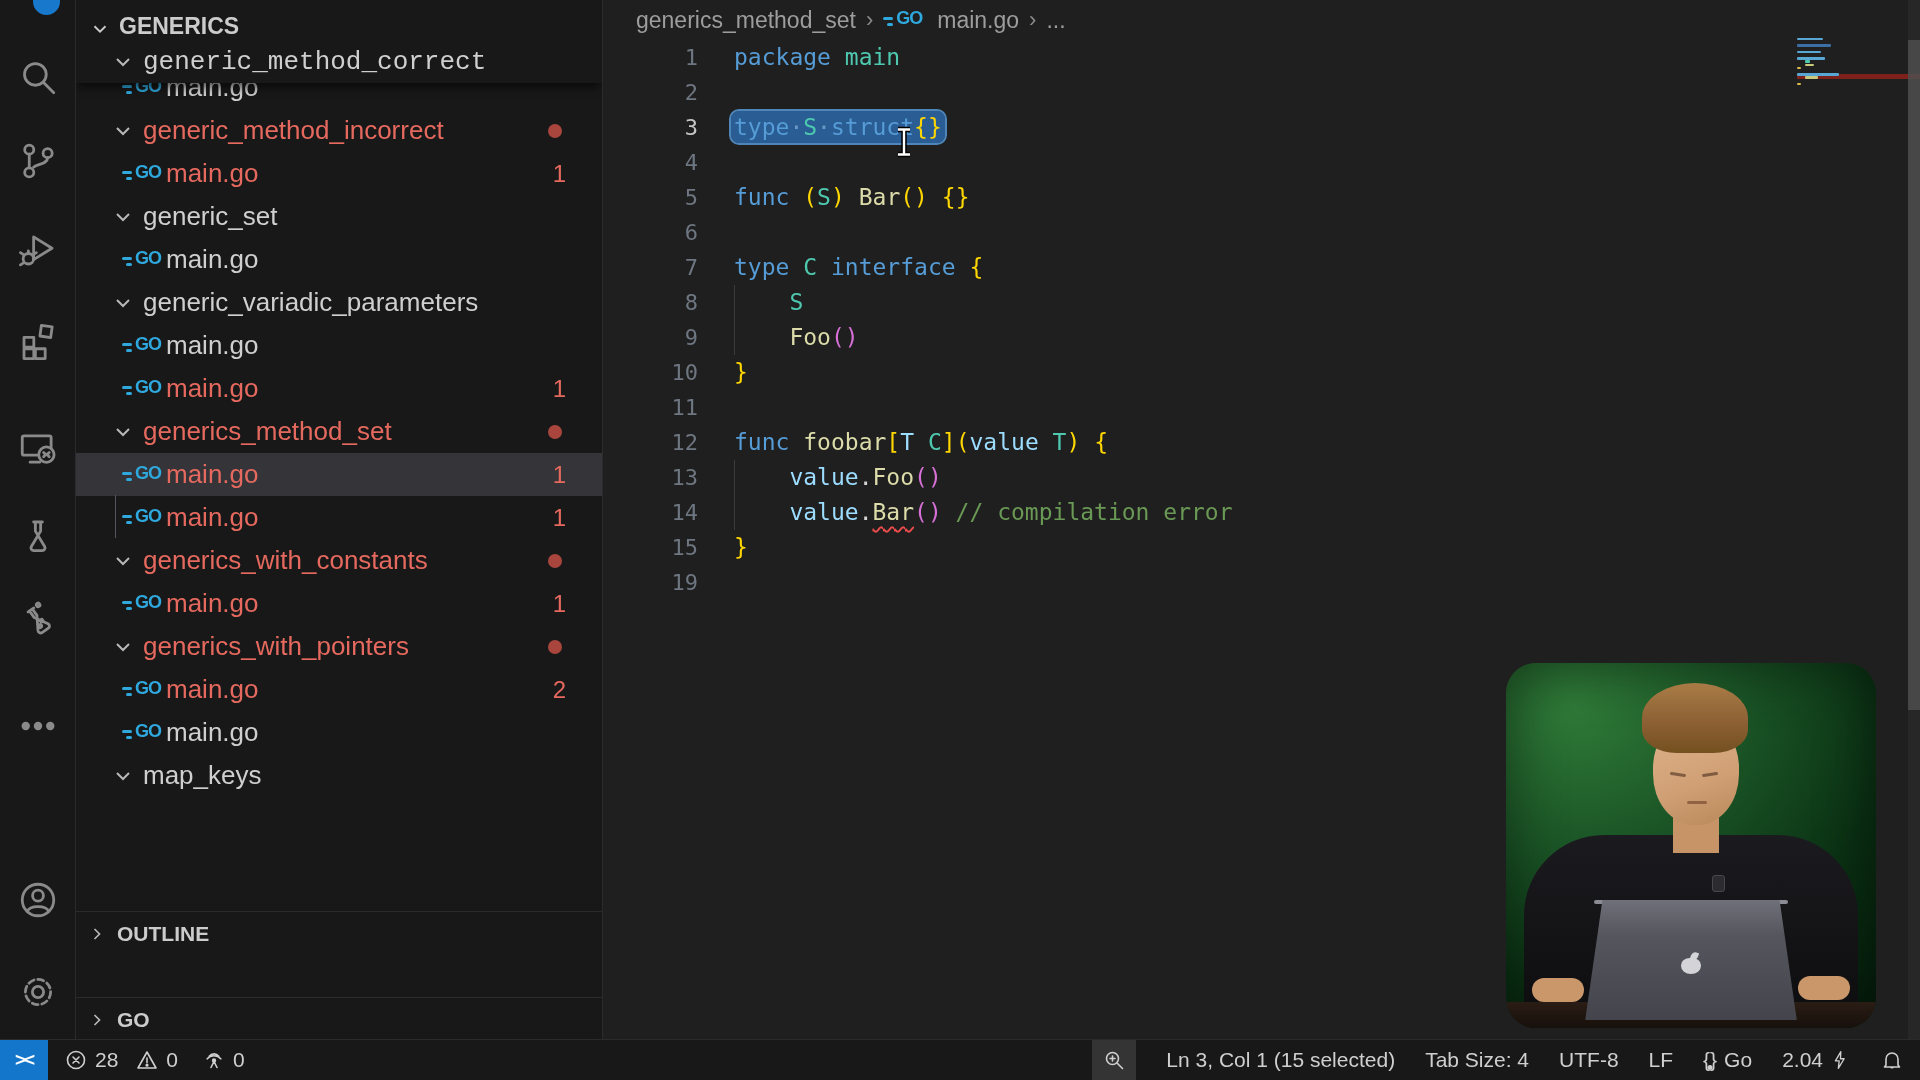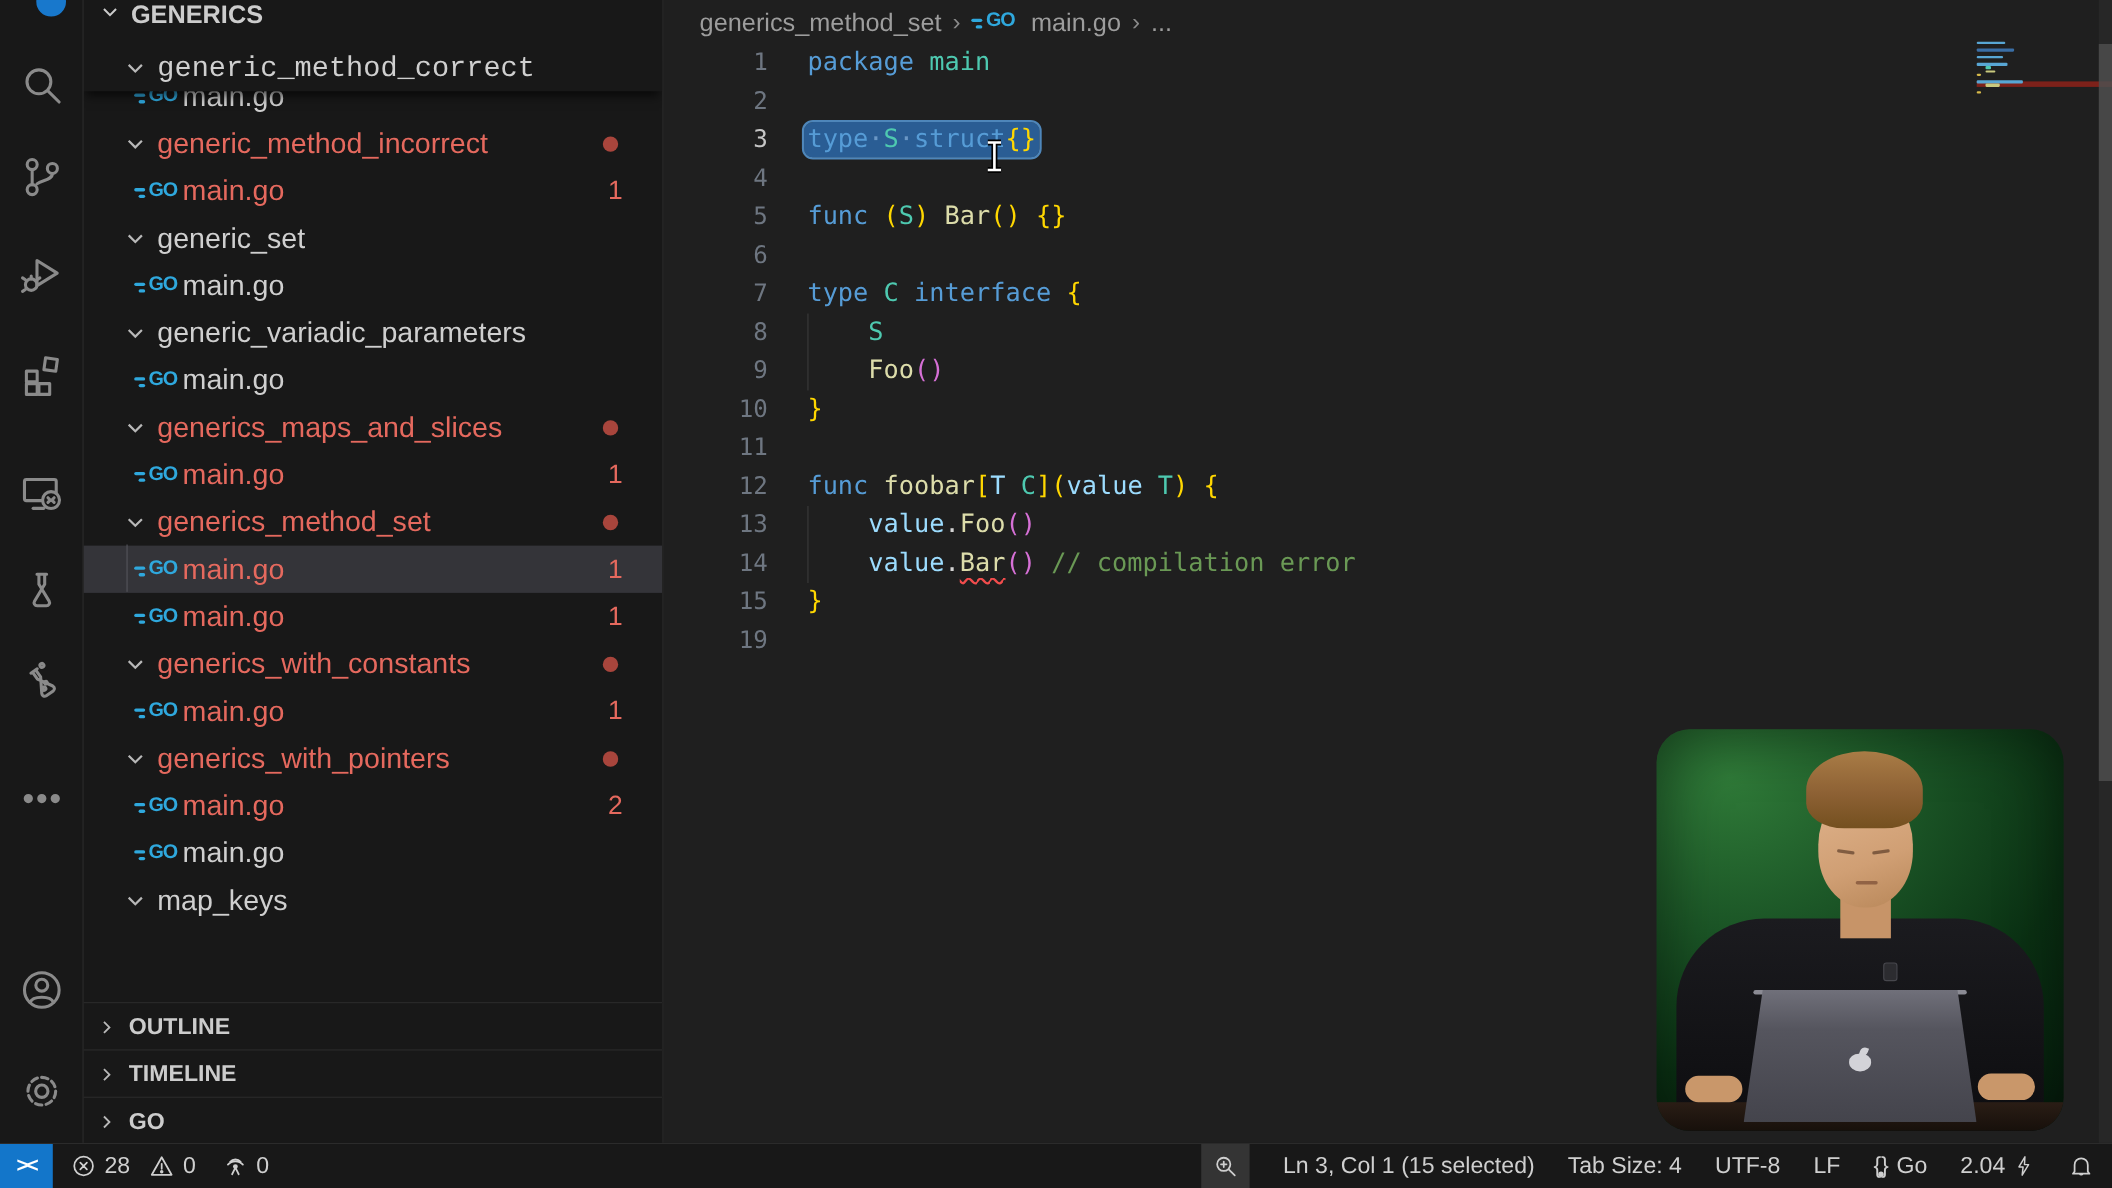--- a/index.html
+++ b/index.html
@@ -4,21 +4,21 @@
 <style>
   html,body{margin:0;padding:0;background:#1f1f1f;width:1920px;height:1080px;overflow:hidden;
     font-family:"Liberation Sans",sans-serif;-webkit-font-smoothing:antialiased;}
   
   #activitybar{position:absolute;left:0;top:0;width:75px;bottom:40px;background:#181818;border-right:1px solid #2b2b2b;z-index:6;}
   .act-ic{position:absolute;left:50%;transform:translate(-50%,-50%);width:44px;height:44px;display:flex;align-items:center;justify-content:center;}
   .act-ic svg{stroke:#8a8a8a;fill:none;stroke-width:1.6;stroke-linecap:round;stroke-linejoin:round;}
   #act-badge{position:absolute;left:31px;top:-14px;width:27px;height:27px;border-radius:50%;background:#1878cc;border:2px solid #181818;}
   
   #sidebar{position:absolute;left:75px;top:0;width:527px;bottom:40px;background:#181818;overflow:hidden;z-index:5;}
-  #explorer-header{position:absolute;left:0;right:0;top:0;height:40px;display:flex;align-items:flex-start;padding-left:14px;color:#cccccc;font-weight:bold;font-size:23px;background:#181818;z-index:6;}
+  #explorer-header{position:absolute;left:0;right:0;top:0;height:40px;display:flex;align-items:flex-end;padding-left:14px;color:#cccccc;font-weight:bold;font-size:23px;background:#181818;z-index:6;}
   #explorer-header svg{margin-right:8px;}
   #stickyRow{position:absolute;left:0;right:0;top:40px;height:43px;background:#181818;z-index:5;box-shadow:0 7px 9px -3px rgba(0,0,0,.65);font-family:Liberation Mono, monospace;}
   #treeRows{position:absolute;left:0;right:0;top:66px;height:845px;overflow:hidden;z-index:2;}
   .row{position:relative;display:flex;align-items:center;height:43px;color:#cfcfcf;font-size:26px;white-space:nowrap;}
   .row.folder{padding-left:36px;}
   .row.file{padding-left:47px;}
   .row.error{color:#e5695e;}
   .row.selected{background:#343439;}
   .row .chev{width:24px;height:24px;margin-right:8px;flex:none;}
   .row .chev svg{stroke:#b8b8b8;fill:none;stroke-width:2;}
@@ -226,27 +226,20 @@
         <span>generic_variadic_parameters</span>
       </div>
       <div class="row file">
         <span class="go-ic">
           <span class="d1"></span>
           <span class="d2"></span>
           <span class="go-txt">GO</span>
         </span>
         <span>main.go</span>
       </div>
-      <div class="row folder error">
-        <span class="chev"><svg viewBox="0 0 24 24" width="24" height="24">
-            <path d="M6 9l6 6 6-6"></path>
-          </svg></span>
-        <span>generics_maps_and_slices</span>
-        <span class="dotb"></span>
-      </div>
       <div class="row file error">
         <span class="go-ic">
           <span class="d1"></span>
           <span class="d2"></span>
           <span class="go-txt">GO</span>
         </span>
         <span>main.go</span>
         <span class="badge">1</span>
       </div>
       <div class="row folder error">
@@ -320,26 +313,20 @@
           </svg></span>
         <span>map_keys</span>
       </div>
     </div>
   <div id="tree-indent-guide"></div>
   <div class="section" style="top:911px">
     <svg viewBox="0 0 24 24" width="20" height="20">
         <path d="M9 6l6 6-6 6"></path>
       </svg>
     <span>OUTLINE</span>
-  </div>
-  <div class="section" style="top:954px">
-    <svg viewBox="0 0 24 24" width="20" height="20">
-        <path d="M9 6l6 6-6 6"></path>
-      </svg>
-    <span>TIMELINE</span>
   </div>
   <div class="section" style="top:997px">
     <svg viewBox="0 0 24 24" width="20" height="20">
         <path d="M9 6l6 6-6 6"></path>
       </svg>
     <span>GO</span>
   </div>
 </div>
 
 <div id="editor">

